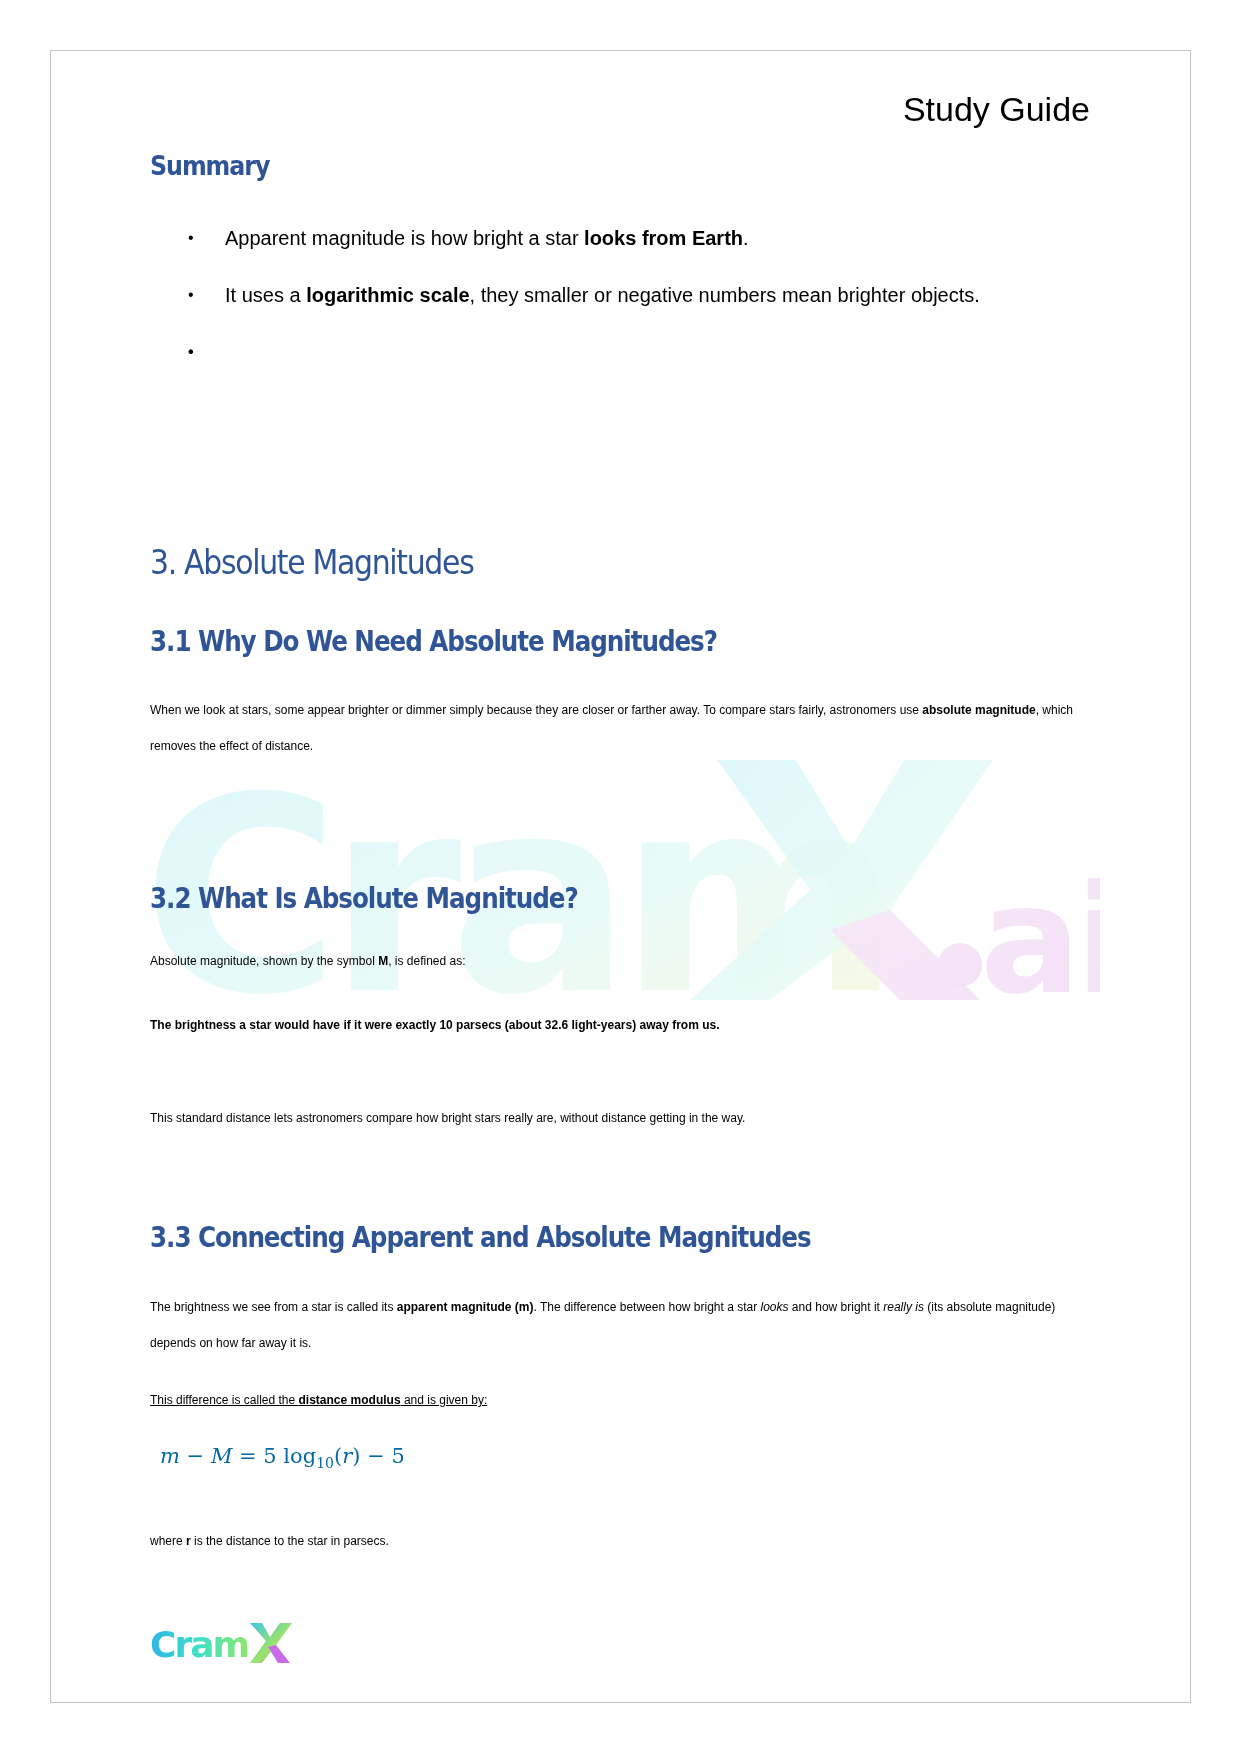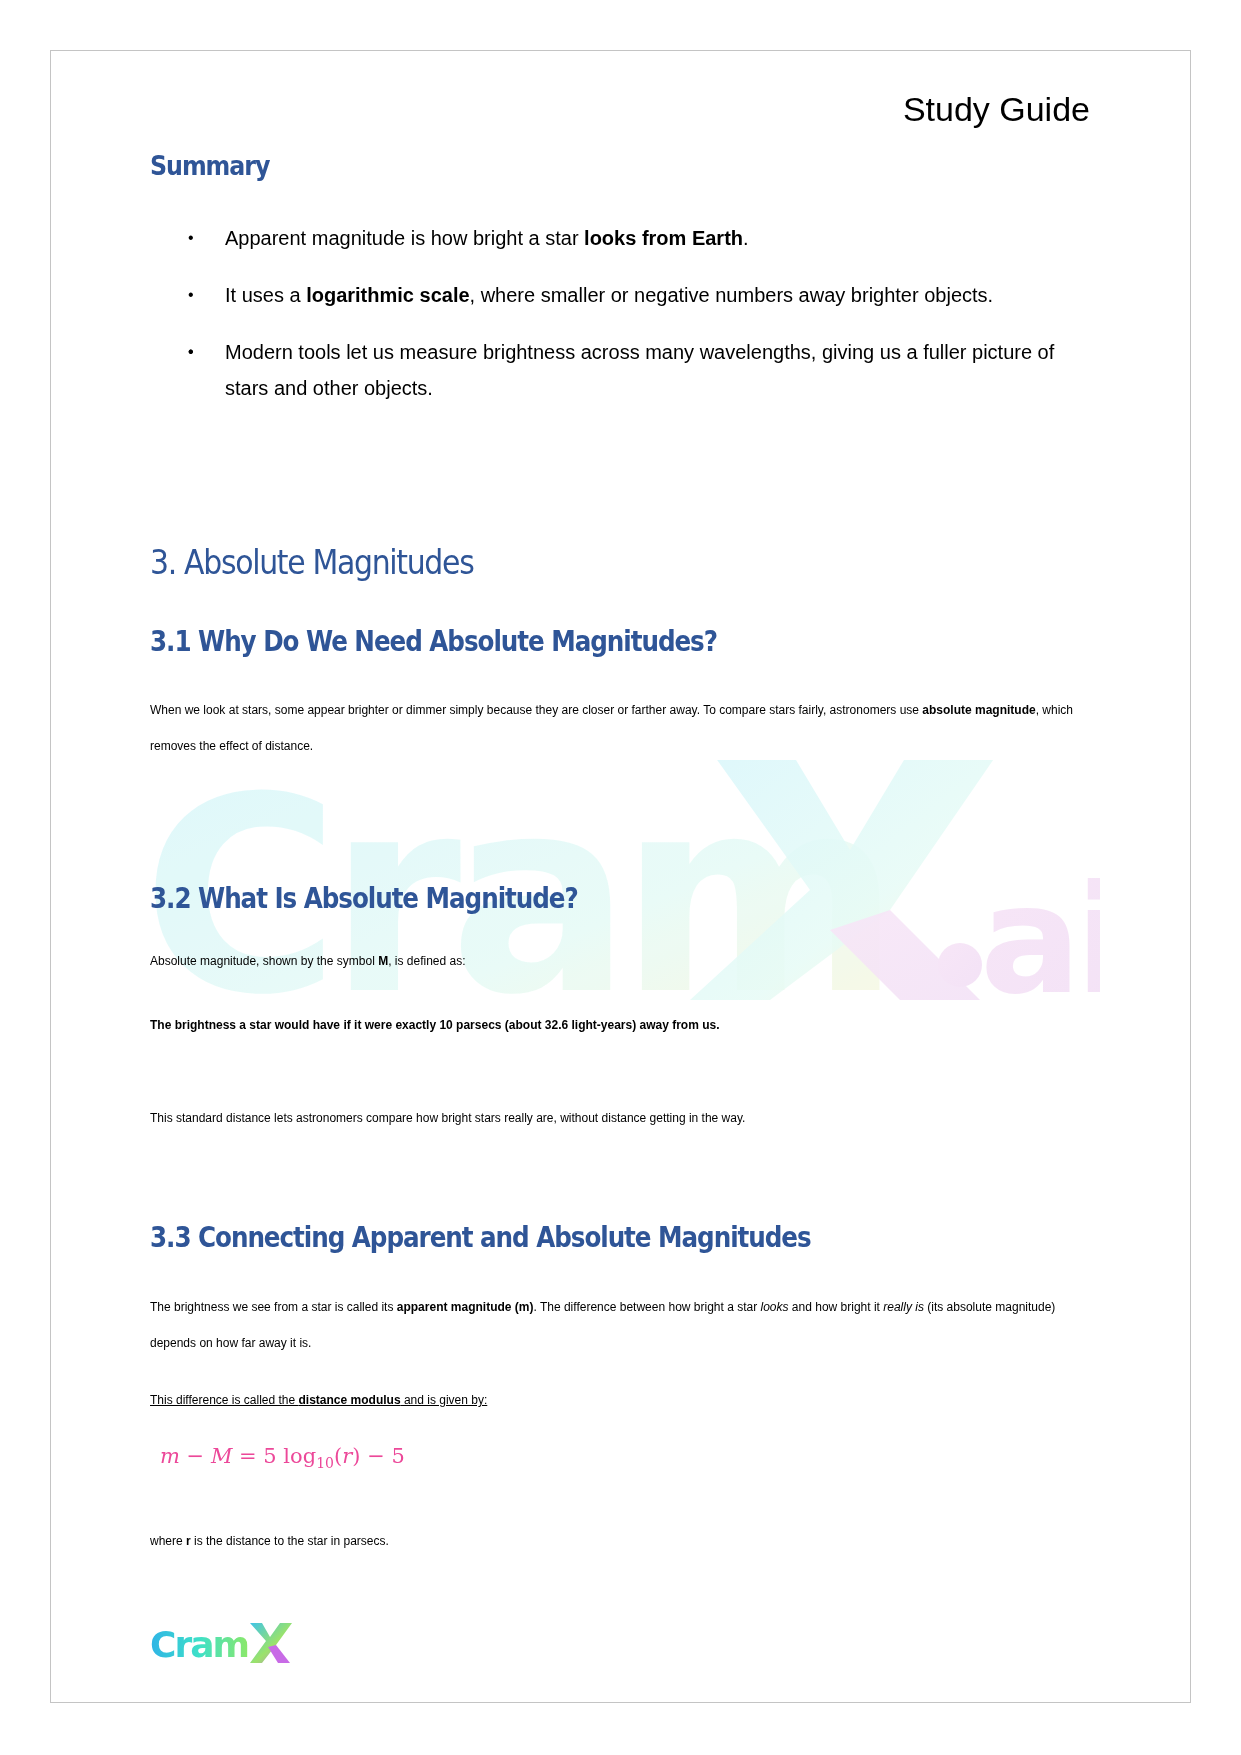--- a/index.html
+++ b/index.html
@@ -48,21 +48,21 @@
     .p31 { top: 692px; }
     .p32a { top: 926px; margin-top: 17px; }
     .p32b { top: 1007px; font-weight: bold; }
     .p32c { top: 1100px; }
     .p33a { top: 1289px; }
     .p33b { top: 1382px; text-decoration: underline; }
     .p33c { top: 1523px; }
 
     .formula {
       position: absolute; left: 10px; top: 1440px;
-      font-family: "DejaVu Serif", "Liberation Serif", serif; font-size: 21px; line-height: 32px; color: #ec4899; text-align: right;
+      font-family: "DejaVu Serif", "Liberation Serif", serif; font-size: 21px; line-height: 32px; color: #0369a1; text-align: right;
     }
     .formula i { font-style: italic; }
     .formula sub { font-size: 14px; }
 
     .footer-logo { position: absolute; left: 150px; top: 1615px; width: 150px; height: 50px; z-index: 1; }
   </style>
 </head>
 <body>
 
 <div class="page-frame"></div>
@@ -91,28 +91,27 @@
 
   <h2 class="h-sub summary-heading">Summary</h2>
 
   <ul class="bullet-list">
     <li class="bullet-item">
       <span class="bullet">•</span>
       <span>Apparent magnitude is how bright a star </span><b>looks from Earth</b><span>.</span>
     </li>
     <li class="bullet-item">
       <span class="bullet">•</span>
-      <span>It uses a </span><b>logarithmic scale</b><span>, where smaller or negative numbers away brighter objects.</span>
+      <span>It uses a </span><b>logarithmic scale</b><span>, they smaller or negative numbers mean brighter objects.</span>
     </li>
     <li class="bullet-item">
       <span class="bullet">•</span>
     </li>
     <li class="bullet-item">
       <span class="bullet">•</span>
-      <span>Modern tools let us measure brightness across many wavelengths, giving us a fuller picture of stars and other objects.</span>
     </li>
   </ul>
 
   <h1 class="h-main sec3-heading">3. Absolute Magnitudes</h1>
 
   <h2 class="h-sub sec31-heading">3.1 Why Do We Need Absolute Magnitudes?</h2>
   <p class="para p31"><span>When we look at stars, some appear brighter or dimmer simply because they are closer or farther away. To compare stars fairly, astronomers use </span><b>absolute magnitude</b><span>, which removes the effect of distance.</span></p>
 
   <h2 class="h-sub sec32-heading">3.2 What Is Absolute Magnitude?</h2>
   <p class="para p32a"><span>Absolute magnitude, shown by the symbol </span><b>M</b><span>, is defined as:</span></p>

